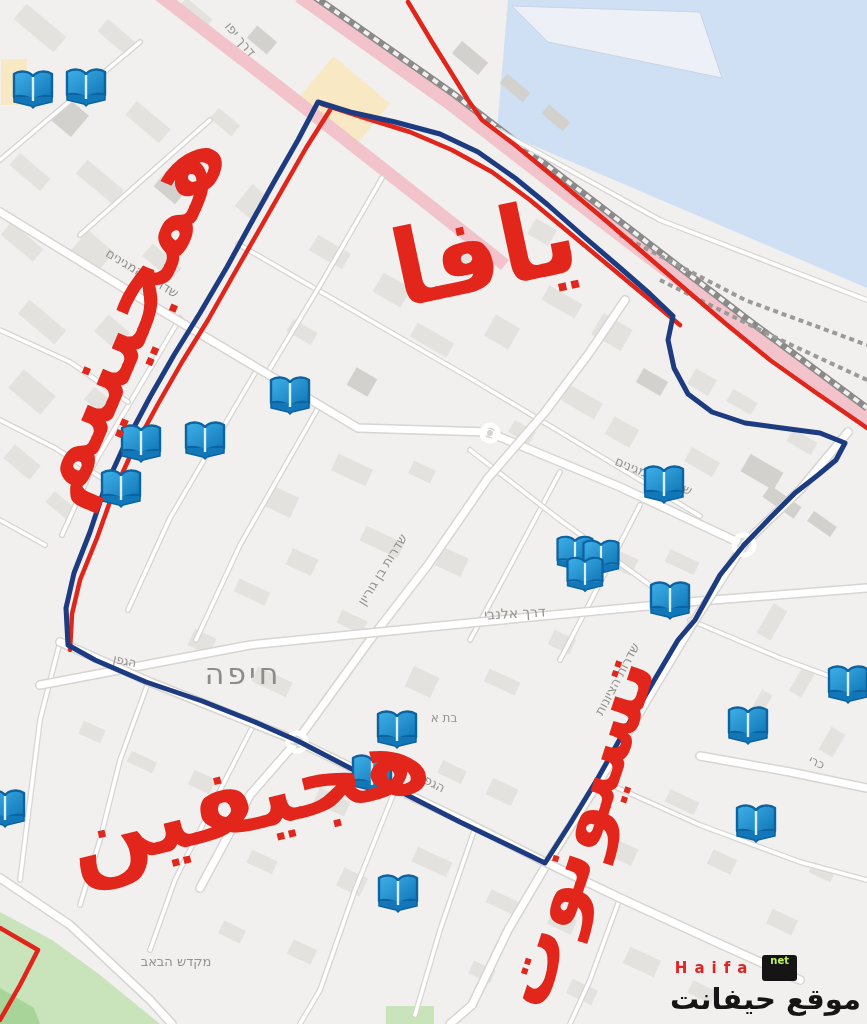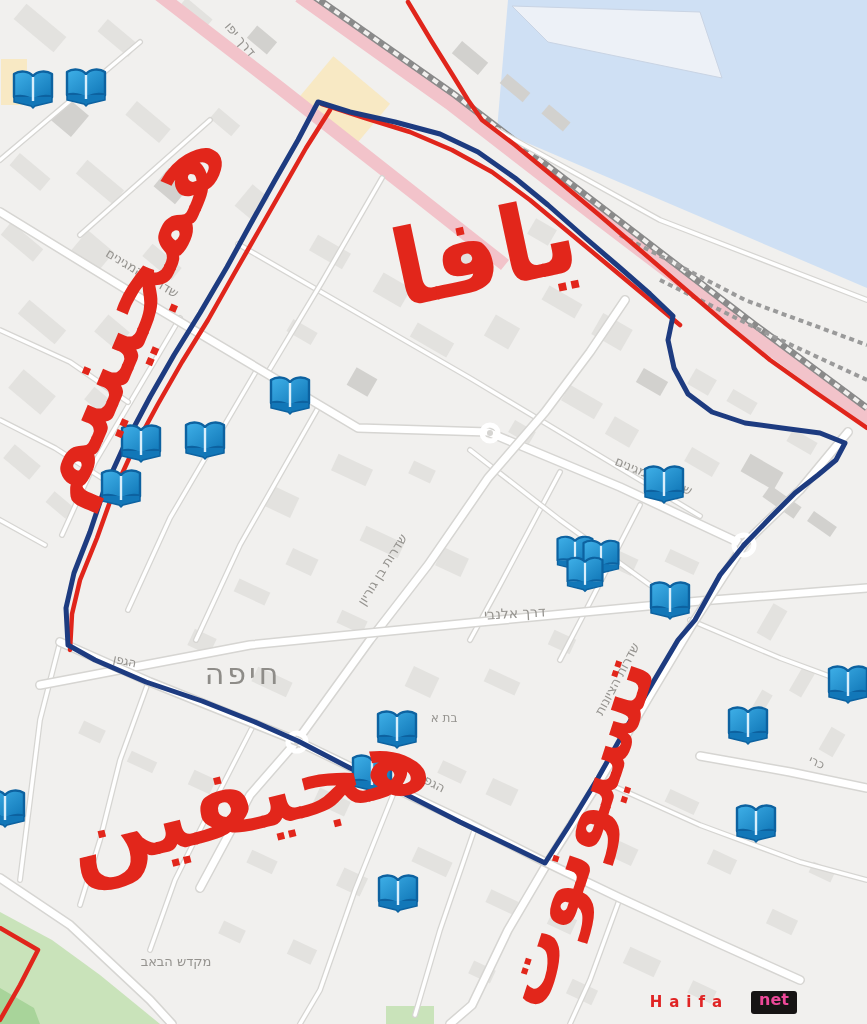--- a/index.html
+++ b/index.html
@@ -10,23 +10,23 @@
   .street-label{fill:#95938f;font-family:"DejaVu Sans",sans-serif;}
   .city-label{fill:#8e8c88;letter-spacing:3px;}
   .red-annot{fill:#e2261b;font-weight:bold;font-family:"DejaVu Sans",sans-serif;}
   
   .logo{position:absolute;right:6px;bottom:10px;text-align:right;z-index:50;line-height:1;}
   .logo-big{direction:rtl;font-weight:bold;font-size:60px;letter-spacing:-2px;position:relative;}
   .logo-big .ha{color:#d92121;}
   .logo-big .rest{color:#161414;}
   .flag{position:absolute;left:64px;top:-6px;width:0;height:0;border-left:16px solid transparent;
         border-bottom:14px solid #d92121;transform:rotate(18deg);}
-  .logo-mid{display:flex;justify-content:flex-end;align-items:center;gap:22px;margin-top:-6px;margin-right:64px;}
+  .logo-mid{display:flex;justify-content:flex-end;align-items:center;gap:8px;margin-top:-6px;margin-right:64px;}
   .logo-latin{color:#e02424;font-size:15px;font-weight:bold;letter-spacing:7px;}
-  .logo-net{background:#161414;color:#ec4899;font-size:16px;font-weight:bold;padding:1px 8px 6px;border-radius:3px;}
+  .logo-net{background:#161414;color:#bef264;font-size:10px;font-weight:bold;padding:1px 8px 15px;border-radius:3px;}
   .logo-tag{direction:rtl;color:#161414;font-size:29px;font-weight:bold;margin-top:4px;letter-spacing:0px;}
 </style>
 </head>
 <body>
 
 <div class="stage">
   <svg id="map" width="867" height="1024" viewBox="0 0 867 1024">
     <defs>
       <linearGradient id="bookGrad" x1="0" y1="0" x2="1" y2="1">
         <stop offset="0" stop-color="#3fb0e8"></stop>
@@ -267,14 +267,15 @@
         <text transform="translate(255 830) rotate(-14)" font-size="96" text-anchor="middle" class="red-annot">هجيفين</text>
         <text transform="translate(600 840) rotate(-72)" font-size="82" text-anchor="middle" class="red-annot">تسيونوت</text>
       </g>
   </svg>
 
   <div class="logo">
     <div class="logo-mid">
       <span class="logo-latin">Haifa</span>
       <span class="logo-net">net</span>
     </div>
+    <div class="logo-tag">موقع حيفانت</div>
   </div>
 </div>
 
 </body></html>

